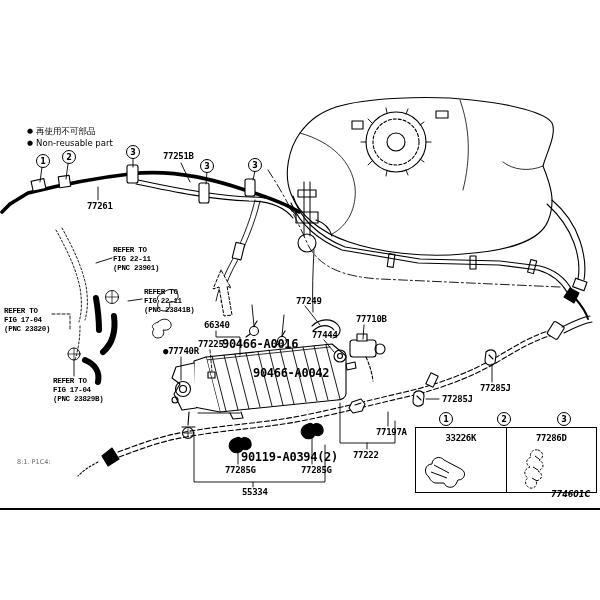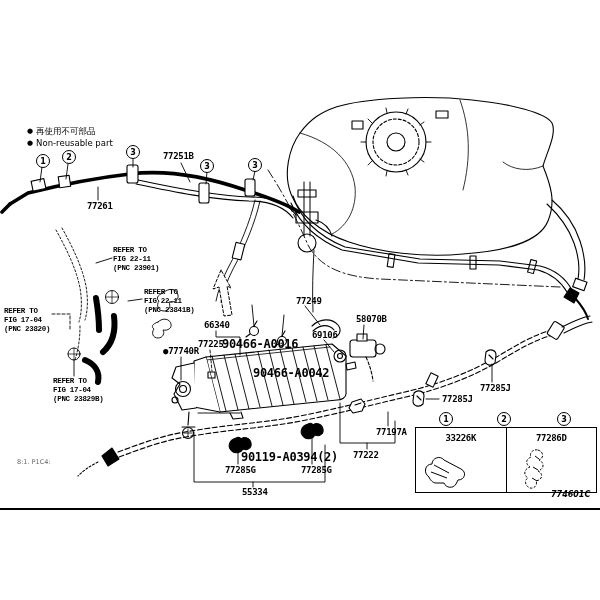--- a/index.html
+++ b/index.html
@@ -194,22 +194,22 @@
   <div class="cnum" style="left:248px;top:158px">3</div>
 
   <div class="pn" style="left:163px;top:151px">77251B</div>
   <div class="pn" style="left:87px;top:201px">77261</div>
   <div class="pn" style="left:204px;top:320px">66340</div>
   <div class="pn" style="left:198px;top:339px">77225</div>
   <div class="pn" style="left:163px;top:346px"><span>●</span><span>77740R</span></div>
   <div class="pn sm" style="left:222px;top:296px">90466-A0016</div>
   <div class="pn sm" style="left:253px;top:325px">90466-A0042</div>
   <div class="pn" style="left:296px;top:296px">77249</div>
-  <div class="pn" style="left:312px;top:330px">69106</div>
-  <div class="pn" style="left:356px;top:314px">58070B</div>
+  <div class="pn" style="left:312px;top:330px">77444</div>
+  <div class="pn" style="left:356px;top:314px">77710B</div>
   <div class="pn sm" style="left:241px;top:409px">90119-A0394(2)</div>
   <div class="pn" style="left:480px;top:383px">77285J</div>
   <div class="pn" style="left:442px;top:394px">77285J</div>
   <div class="pn" style="left:376px;top:427px">77197A</div>
   <div class="pn" style="left:353px;top:450px">77222</div>
   <div class="pn" style="left:225px;top:465px">77285G</div>
   <div class="pn" style="left:301px;top:465px">77285G</div>
   <div class="pn" style="left:242px;top:487px">55334</div>
 
   <div class="ref" style="left:113px;top:246px">

